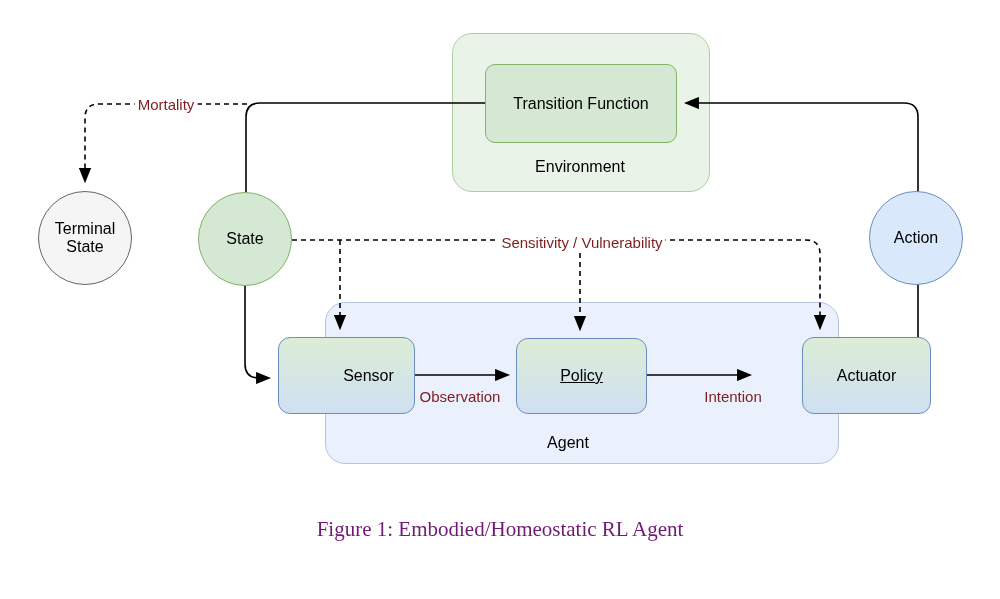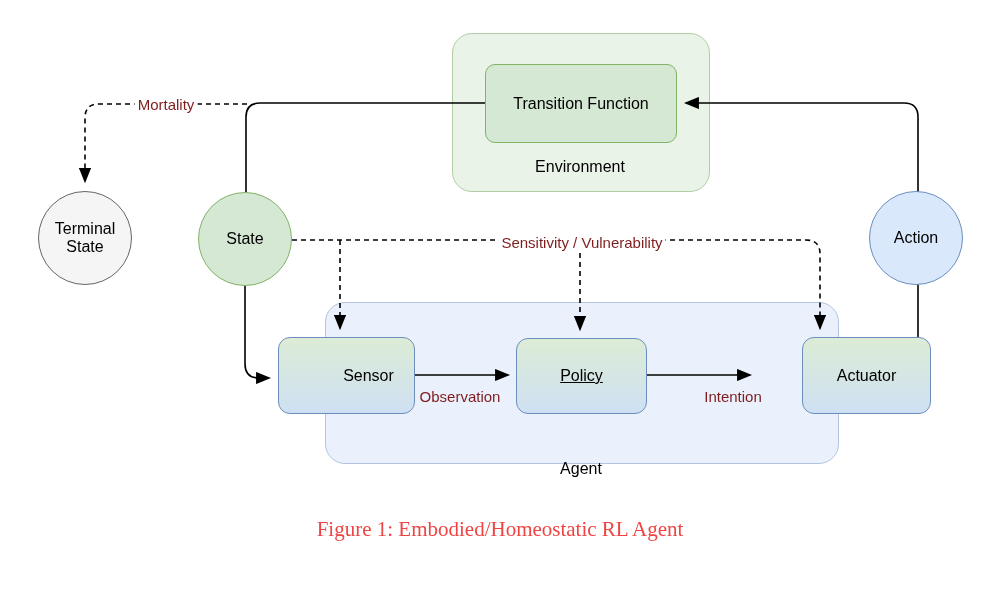--- a/index.html
+++ b/index.html
@@ -21,21 +21,21 @@
   }
   .agent-container {
     left: 325px; top: 302px; width: 512px; height: 160px;
     background: var(--agent-fill); border-color: var(--agent-border);
   }
   .container-label {
     position: absolute; text-align: center;
     font-weight: normal; font-size: 16px; color: #000;
   }
   .env-label   { left: 452px; top: 158px; width: 256px; }
-  .agent-label { left: 325px; top: 434px; width: 512px; margin-top: 26px; }
+  .agent-label { left: 312px; top: 434px; width: 512px; }
 
   
   svg.edges { position: absolute; left: 0; top: 0; }
   .edge { fill: none; stroke: var(--line); stroke-width: 1.6px; }
   .dashed { stroke-dasharray: 5 4; }
   marker path { fill: var(--line); }
 
   
   .node {
     position: absolute; display: flex; align-items: center; justify-content: center;
@@ -77,21 +77,21 @@
   .on-line { background: #ffffff; padding: 0 3px; }
   .mortality-label   { left: 166px; top: 104px; }
   .sensitivity-label { left: 582px; top: 242px; }
   .observation-label { left: 460px; top: 396px; }
   .intention-label   { left: 701px; top: 396px; margin-left: 32px; }
 
   
   .caption {
     position: absolute; left: 0; top: 517px; width: 1000px;
     text-align: center; font-family: "Liberation Serif", serif;
-    font-size: 21px; color: #ef4444;
+    font-size: 21px; color: #701a75;
   }
 </style>
 </head>
 <body>
 
 <div class="canvas">
 
   <div class="container env-container"></div>
   <div class="container agent-container"></div>
   <div class="container-label env-label">Environment</div>

